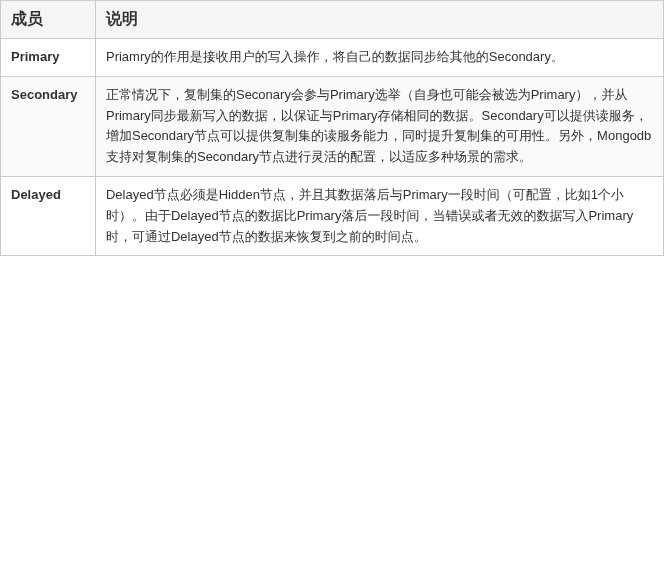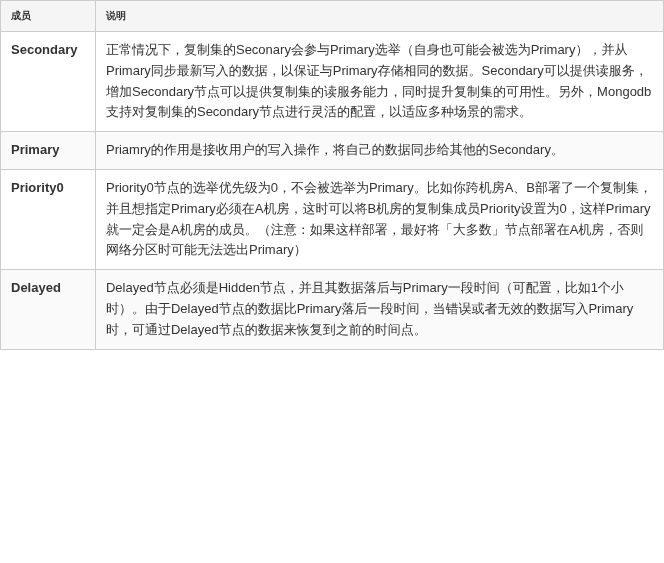--- a/index.html
+++ b/index.html
@@ -19,21 +19,21 @@
       border: 1px solid #ccc;
     }
     thead tr {
       background: #f5f5f5;
     }
     th {
       border: 1px solid #ccc;
       padding: 8px 10px;
       font-weight: bold;
       text-align: left;
-      font-size: 10px;
+      font-size: 16px;
     }
     td {
       border: 1px solid #ccc;
       padding: 8px 10px;
       vertical-align: top;
       line-height: 1.6;
       font-size: 13px;
     }
     .col-member {
       width: 95px;
@@ -52,29 +52,25 @@
 
 <table>
   <thead>
     <tr>
       <th>成员</th>
       <th>说明</th>
     </tr>
   </thead>
   <tbody id="table-body">
   <tr>
-        <td class="col-member">Secondary</td>
-        <td class="col-desc">正常情况下，复制集的Seconary会参与Primary选举（自身也可能会被选为Primary），并从Primary同步最新写入的数据，以保证与Primary存储相同的数据。Secondary可以提供读服务，增加Secondary节点可以提供复制集的读服务能力，同时提升复制集的可用性。另外，Mongodb支持对复制集的Secondary节点进行灵活的配置，以适应多种场景的需求。</td>
-      </tr>
-      <tr>
         <td class="col-member">Primary</td>
         <td class="col-desc">Priamry的作用是接收用户的写入操作，将自己的数据同步给其他的Secondary。</td>
       </tr>
       <tr>
-        <td class="col-member">Priority0</td>
-        <td class="col-desc">Priority0节点的选举优先级为0，不会被选举为Primary。比如你跨机房A、B部署了一个复制集，并且想指定Primary必须在A机房，这时可以将B机房的复制集成员Priority设置为0，这样Primary就一定会是A机房的成员。（注意：如果这样部署，最好将「大多数」节点部署在A机房，否则网络分区时可能无法选出Primary）</td>
+        <td class="col-member">Secondary</td>
+        <td class="col-desc">正常情况下，复制集的Seconary会参与Primary选举（自身也可能会被选为Primary），并从Primary同步最新写入的数据，以保证与Primary存储相同的数据。Secondary可以提供读服务，增加Secondary节点可以提供复制集的读服务能力，同时提升复制集的可用性。另外，Mongodb支持对复制集的Secondary节点进行灵活的配置，以适应多种场景的需求。</td>
       </tr>
       <tr>
         <td class="col-member">Delayed</td>
         <td class="col-desc">Delayed节点必须是Hidden节点，并且其数据落后与Primary一段时间（可配置，比如1个小时）。由于Delayed节点的数据比Primary落后一段时间，当错误或者无效的数据写入Primary时，可通过Delayed节点的数据来恢复到之前的时间点。</td>
       </tr>
     </tbody>
 </table>
 
 </body></html>

